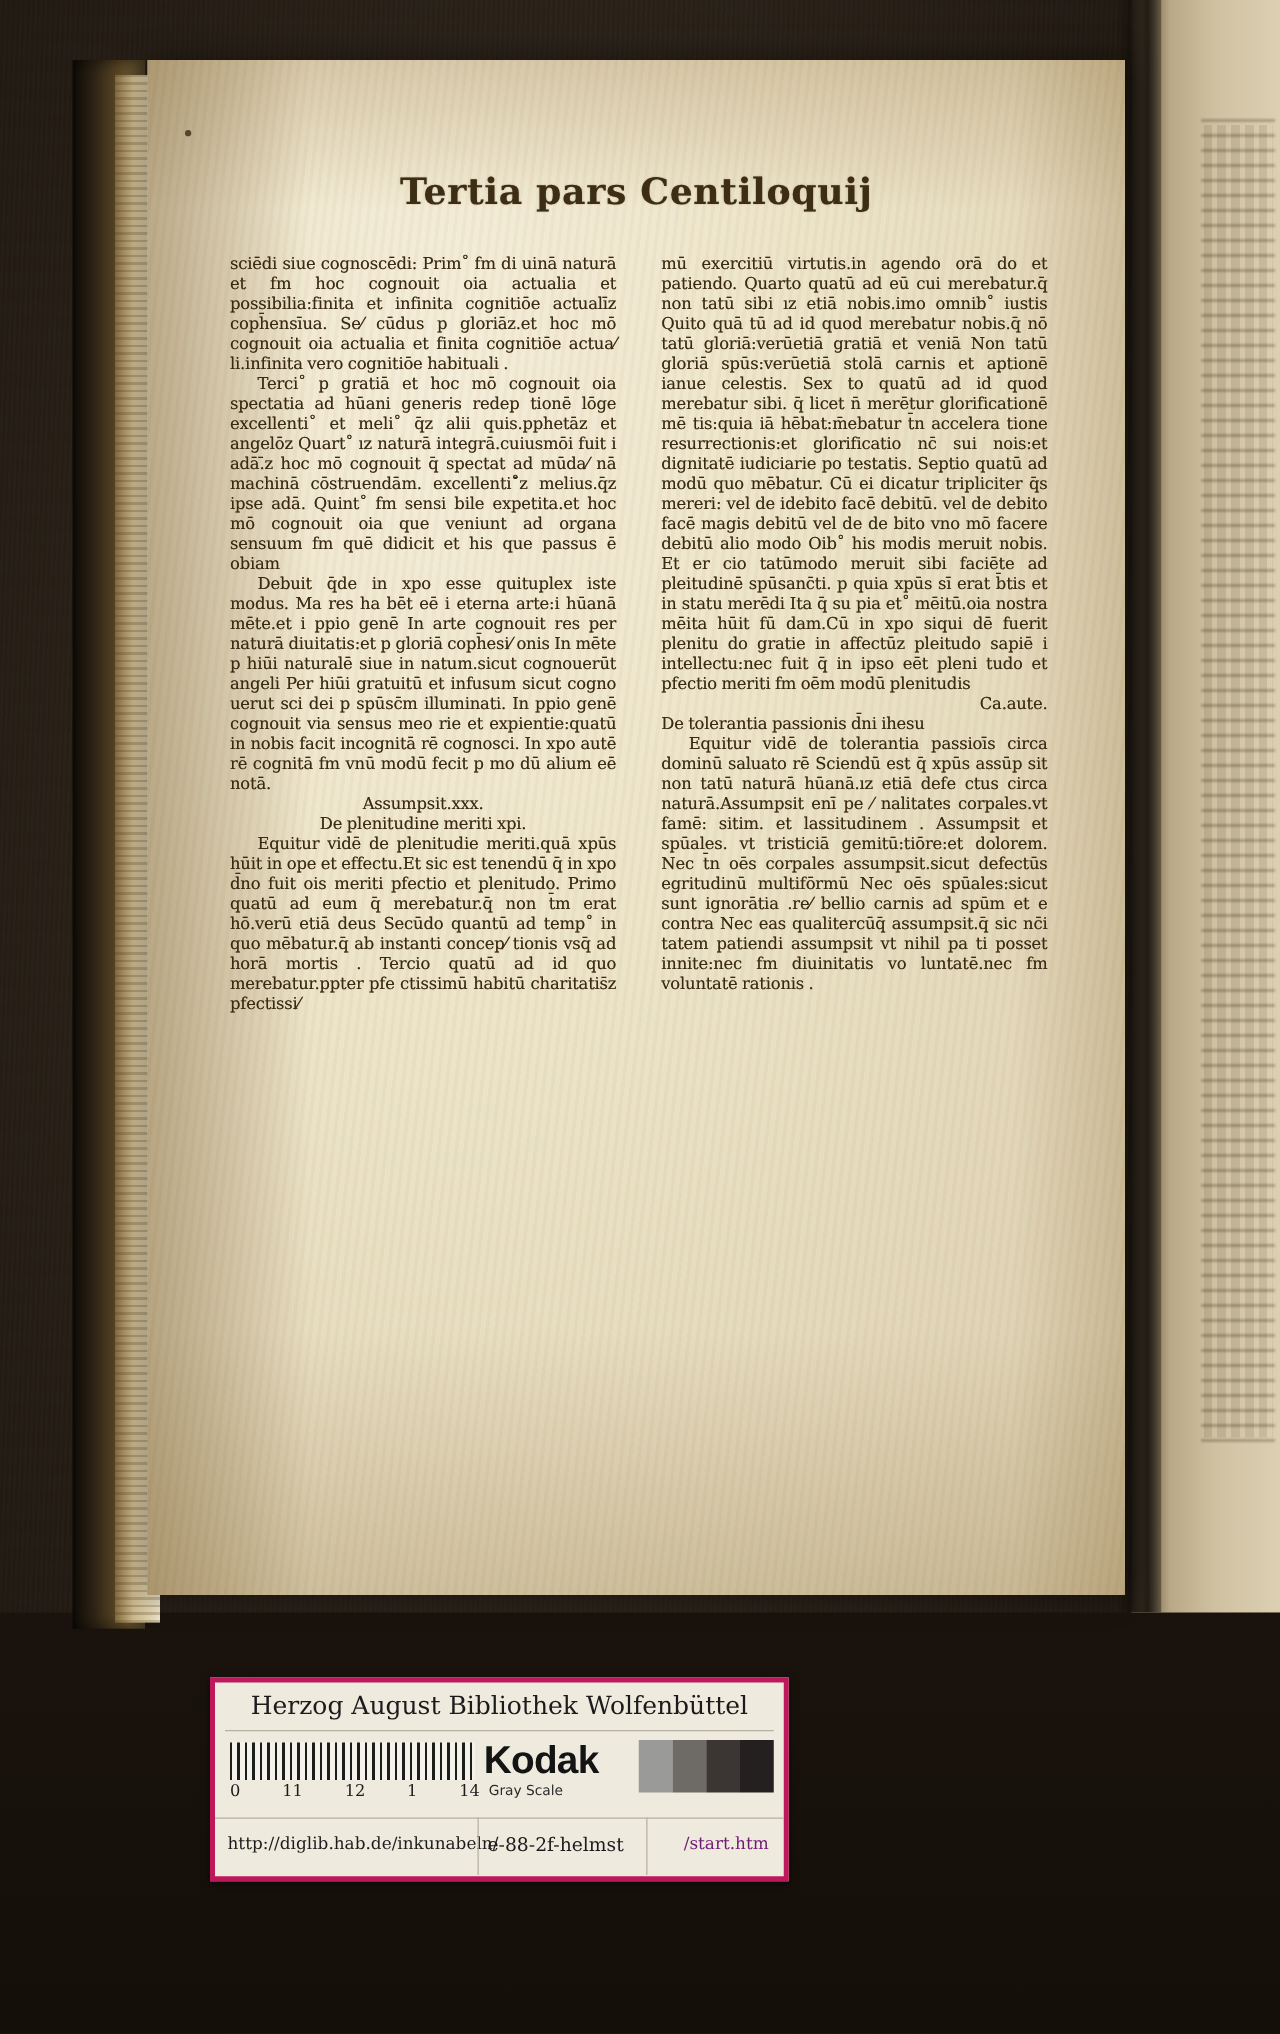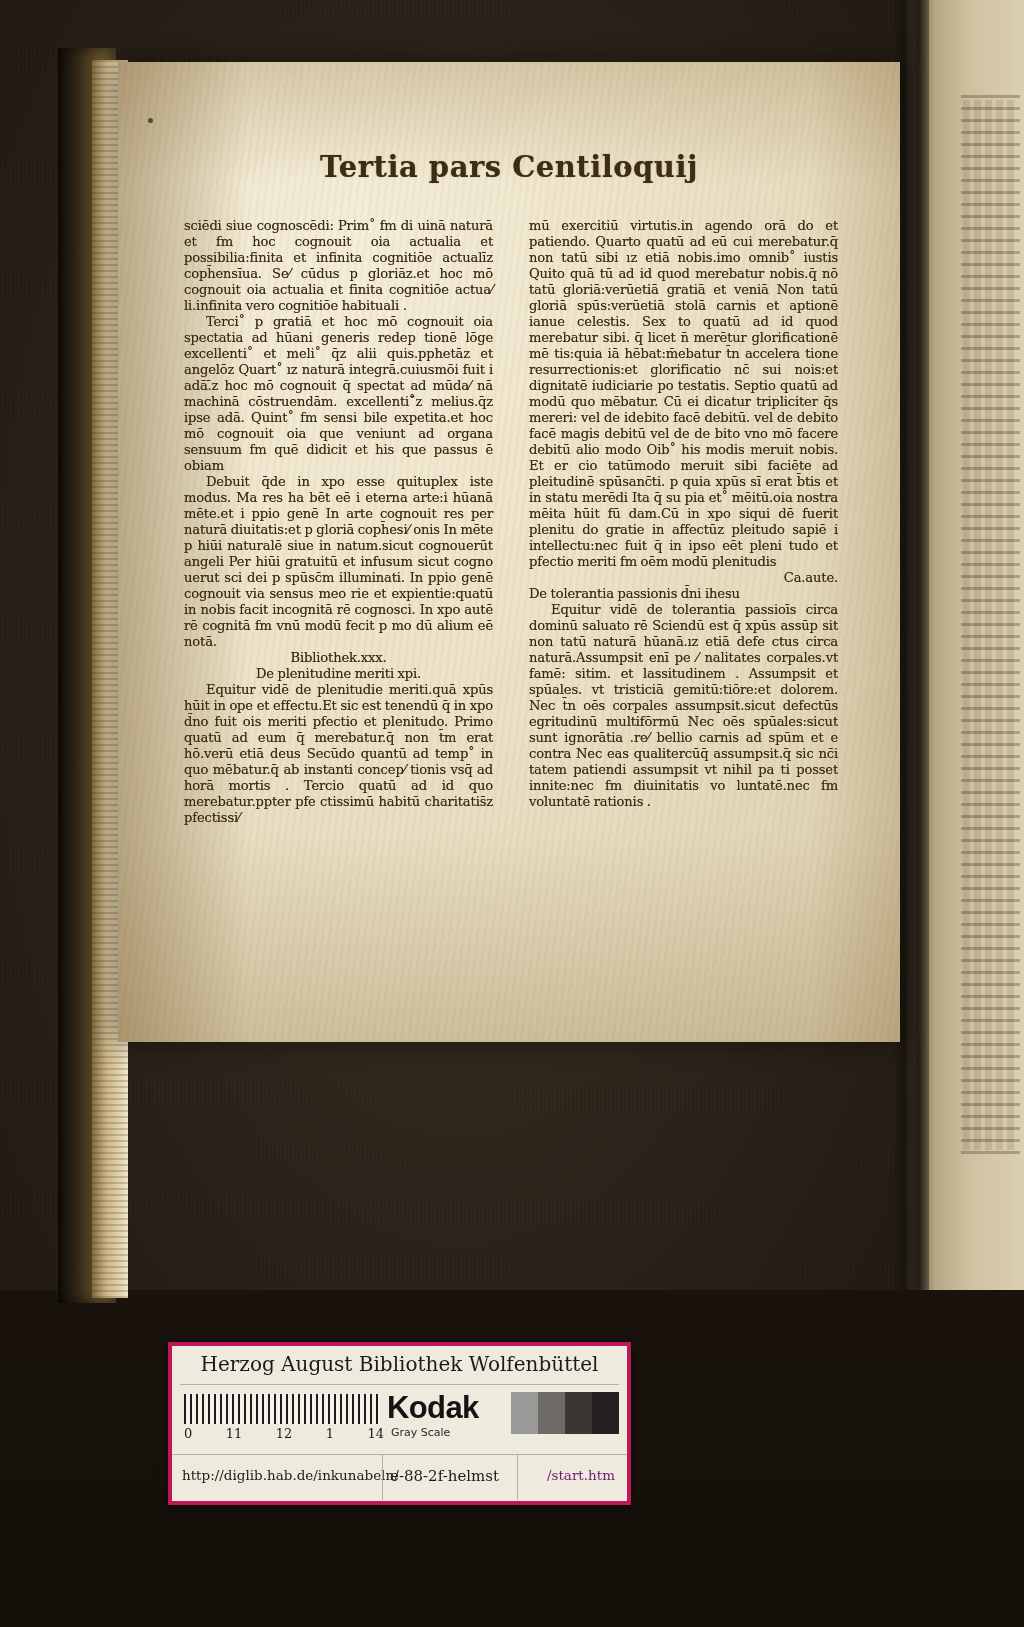--- a/index.html
+++ b/index.html
@@ -91,21 +91,21 @@
     background-image: repeating-linear-gradient(
         to bottom,
         rgba(90,70,38,.38) 0 2px,
         rgba(255,255,255,.05) 2px 6px);
     opacity: .65;
   }
 
   
   .leaf {
     position: absolute;
-    left: 118px; top: 62px; width: 782px; height: 980px;
+    left: 118px; top: 48px; width: 782px; height: 1228px;
     background:
       radial-gradient(ellipse at 30% 20%, #f4edd8 0%, #ece3c8 38%, #e3d8ba 68%, #d8cbaa 100%);
     box-shadow: 0 0 24px rgba(0,0,0,.45);
   }
   .leaf-stain-top {
     position: absolute; left: 0; top: 0; width: 100%; height: 120px;
     background: linear-gradient(180deg, rgba(150,120,70,.30), rgba(150,120,70,0));
   }
   .leaf-stain-left {
     position: absolute; left: 0; top: 0; width: 130px; height: 100%;
@@ -271,21 +271,21 @@
   <div class="wormhole" style="left:506px; top:104px; width:3px; height:3px;"></div>
 
   <div class="page-head">Tertia pars Centiloquij</div>
 
   <div class="cols">
 
     <div class="col">
       <p>sciēdi siue cognoscēdi: Prim˚ fm di uinā naturā et fm hoc cognouit oia actualia et possibilia:finita et infinita cognitiōe actualīz coph̄ensīua. Se⁄ cūdus p gloriāz.et hoc mō cognouit oia actualia et finita cognitiōe actua⁄ li.infinita vero cognitiōe habituali .</p>
       <p class="indent">Terci˚ p gratiā et hoc mō cognouit oia spectatia ad hūani generis redep tionē lōge excellenti˚ et meli˚ q̄z alii quis.pphetāz et angelōz Quart˚ ız naturā integrā.cuiusmōi fuit i adā.̄z hoc mō cognouit q̄ spectat ad mūda⁄ nā machinā cōstruendām. excellenti˚̄z melius.q̄z ipse adā. Quint˚ fm sensi bile expetita.et hoc mō cognouit oia que veniunt ad organa sensuum fm quē didicit et his que passus ē obiam</p>
       <p class="indent">Debuit q̄de in xpo esse quituplex iste modus. Ma res ha bēt eē i eterna arte:i hūanā mēte.et i ppio genē In arte cognouit res per naturā diuitatis:et p gloriā coph̄esi⁄ onis In mēte p hiūi naturalē siue in natum.sicut cognouerūt angeli Per hiūi gratuitū et infusum sicut cogno uerut sci dei p spūsc̄m illuminati. In ppio genē cognouit via sensus meo rie et expientie:quatū in nobis facit incognitā rē cognosci. In xpo autē rē cognitā fm vnū modū fecit p mo dū alium eē notā.</p>
-      <p class="center">Bibliothek.xxx.</p>
+      <p class="center">Assumpsit.xxx.</p>
       <p class="center">De plenitudine meriti xpi.</p>
       <p class="indent">Equitur vidē de plenitudie meriti.quā xpūs hūit in ope et effectu.Et sic est tenendū q̄ in xpo d̄no fuit ois meriti pfectio et plenitudo. Primo quatū ad eum q̄ merebatur.q̄ non t̄m erat hō.verū etiā deus Secūdo quantū ad temp˚ in quo mēbatur.q̄ ab instanti concep⁄ tionis vsq̄ ad horā mortis . Tercio quatū ad id quo merebatur.ppter pfe ctissimū habitū charitatis̄z pfectissi⁄</p>
     </div>
 
     <div class="col">
       <p>mū exercitiū virtutis.in agendo orā do et patiendo. Quarto quatū ad eū cui merebatur.q̄ non tatū sibi ız etiā nobis.imo omnib˚ iustis Quito quā tū ad id quod merebatur nobis.q̄ nō tatū gloriā:verūetiā gratiā et veniā Non tatū gloriā spūs:verūetiā stolā carnis et aptionē ianue celestis. Sex to quatū ad id quod merebatur sibi. q̄ licet n̄ merētur glorificationē mē tis:quia iā hēbat:m̄ebatur t̄n accelera tione resurrectionis:et glorificatio nc̄ sui nois:et dignitatē iudiciarie po testatis. Septio quatū ad modū quo mēbatur. Cū ei dicatur tripliciter q̄s mereri: vel de idebito facē debitū. vel de debito facē magis debitū vel de de bito vno mō facere debitū alio modo Oib˚ his modis meruit nobis. Et er cio tatūmodo meruit sibi faciēte ad pleitudinē spūsanc̄ti. p quia xpūs sī erat b̄tis et in statu merēdi Ita q̄ su pia et˚ mēitū.oia nostra mēita hūit fū dam.Cū in xpo siqui dē fuerit plenitu do gratie in affectūz pleitudo sapiē i intellectu:nec fuit q̄ in ipso eēt pleni tudo et pfectio meriti fm oēm modū plenitudis</p>
       <p class="rightish">Ca.aute.</p>
       <p>De tolerantia passionis d̄ni ihesu</p>
       <p class="indent">Equitur vidē de tolerantia passioīs circa dominū saluato rē Sciendū est q̄ xpūs assūp sit non tatū naturā hūanā.ız etiā defe ctus circa naturā.Assumpsit enī pe ⁄ nalitates corpales.vt famē: sitim. et lassitudinem . Assumpsit et spūales. vt tristiciā gemitū:tiōre:et dolorem. Nec t̄n oēs corpales assumpsit.sicut defectūs egritudinū multifōrmū Nec oēs spūales:sicut sunt ignorātia .re⁄ bellio carnis ad spūm et e contra Nec eas qualitercūq̄ assumpsit.q̄ sic nc̄i tatem patiendi assumpsit vt nihil pa ti posset innite:nec fm diuinitatis vo luntatē.nec fm voluntatē rationis .</p>
     </div>

